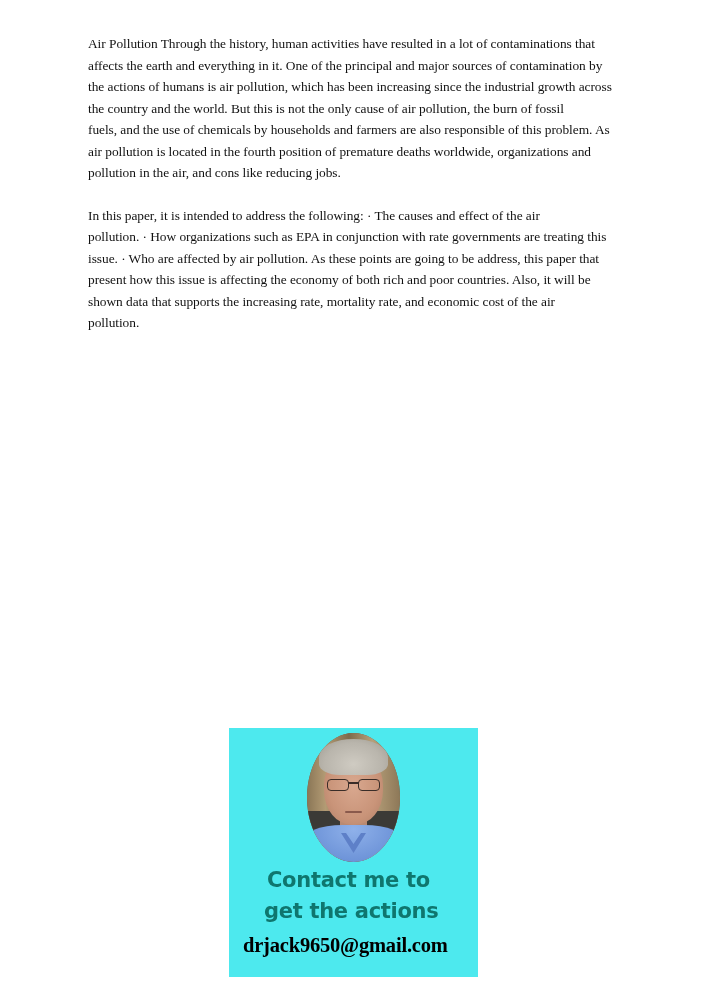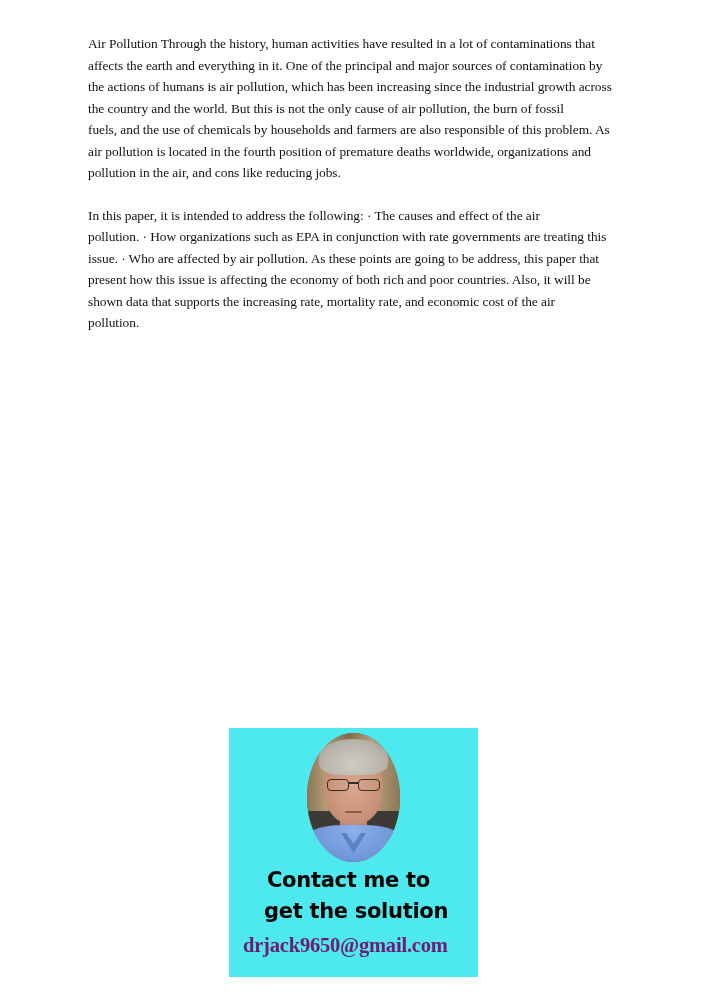--- a/index.html
+++ b/index.html
@@ -118,21 +118,21 @@
       background: #8a5a4c;
       border-radius: 2px;
     }
 
     .contact-line {
       position: absolute;
       left: 0;
       width: 249px;
       font-family: "DejaVu Sans", "Liberation Sans", sans-serif;
       font-weight: bold;
-      color: #000000;
+      color: #0f766e;
       white-space: nowrap;
     }
     .contact-line.l1 {
       top: 140px;
       left: 38px;
       font-size: 21px;
       letter-spacing: -0.3px;
     }
     .contact-line.l2 {
       top: 171px;
@@ -141,21 +141,21 @@
       letter-spacing: -0.3px;
     }
     .contact-email {
       position: absolute;
       top: 206px;
       left: 14px;
       width: 230px;
       font-family: "Liberation Serif", "DejaVu Serif", serif;
       font-weight: bold;
       font-size: 20.5px;
-      color: #701a75;
+      color: #000000;
       white-space: nowrap;
       letter-spacing: -0.2px;
     }
   </style>
 </head>
 <body>
 
 <div class="doc">
   <p class="para">
     <span class="line">Air Pollution Through the history, human activities have resulted in a lot of contaminations that</span>
@@ -186,15 +186,15 @@
     <div class="face"></div>
     <div class="hair"></div>
     <div class="glasses">
       <div class="lens l"></div>
       <div class="bridge"></div>
       <div class="lens r"></div>
     </div>
     <div class="mouth"></div>
   </div>
   <div class="contact-line l1">Contact me to</div>
-  <div class="contact-line l2">get the solution</div>
+  <div class="contact-line l2">get the actions</div>
   <div class="contact-email">drjack9650@gmail.com</div>
 </div>
 
 </body></html>

